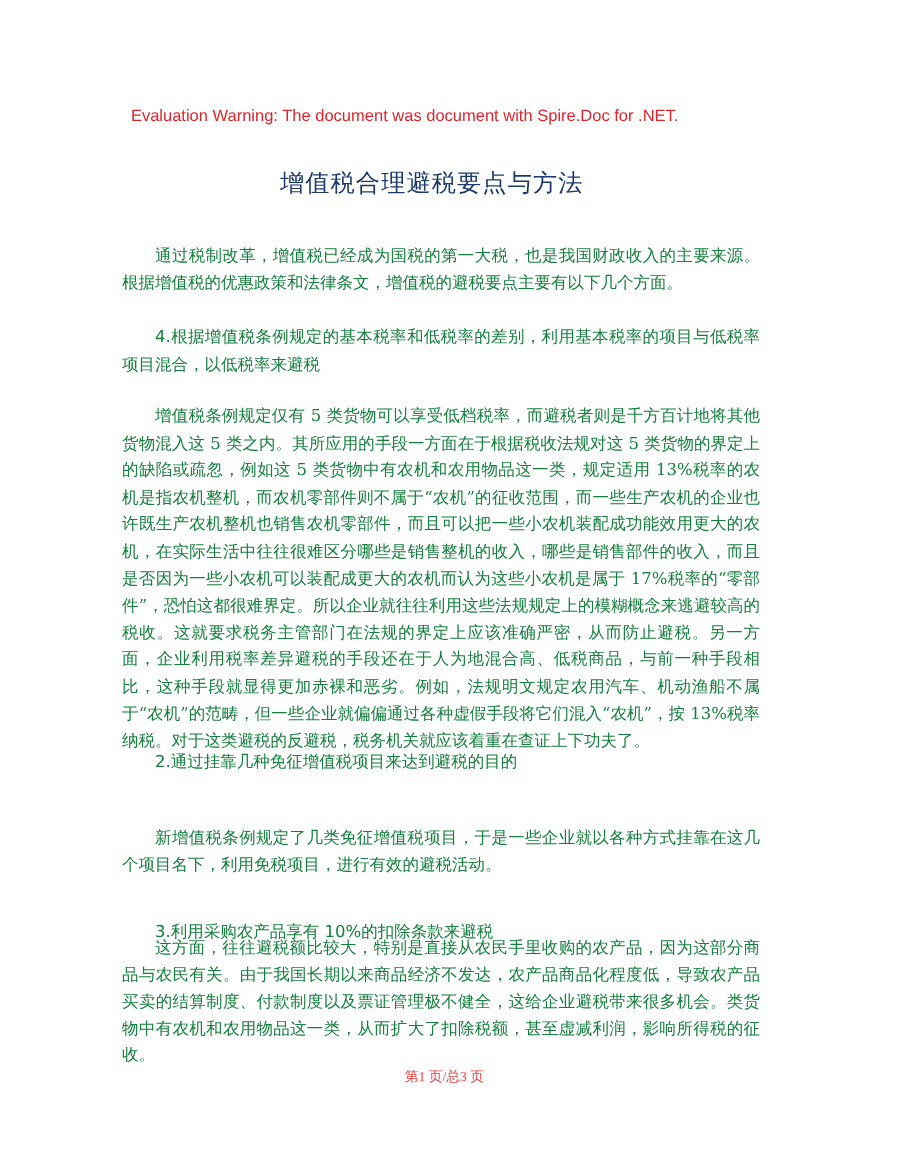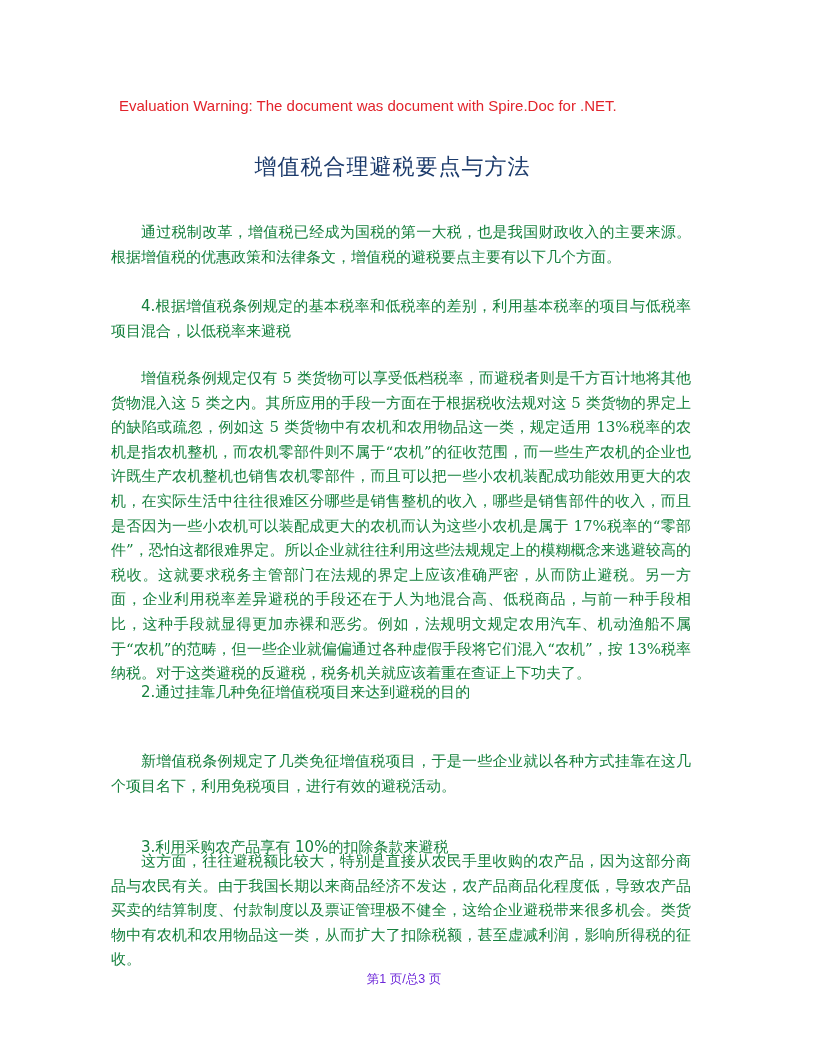--- a/index.html
+++ b/index.html
@@ -17,21 +17,21 @@
     }
     .para {
       position: absolute; left: 111px; width: 580px;
       font-family: "DejaVu Serif", "Liberation Serif", serif;
       font-size: 15px; line-height: 24.6px; color: #15803d;
       text-indent: 2em; text-align: justify; margin: 0;
     }
     .heading { font-family: "DejaVu Sans", "Liberation Sans", sans-serif; }
     .footer {
       position: absolute; left: 0; width: 808px; top: 971px; text-align: center;
-      font-family: Liberation Sans, sans-serif; font-size: 12.5px; color: #6d28d9;
+      font-family: Liberation Serif, serif; font-size: 12.5px; color: #ef4444;
     }
   </style>
 </head>
 <body>
 
 <div class="page">
   <div class="warning">Evaluation Warning: The document was document with Spire.Doc for .NET.</div>
   <div class="title">增值税合理避税要点与方法</div>
 
   <p class="para" style="top:220px;">通过税制改革，增值税已经成为国税的第一大税，也是我国财政收入的主要来源。根据增值税的优惠政策和法律条文，增值税的避税要点主要有以下几个方面。</p>

